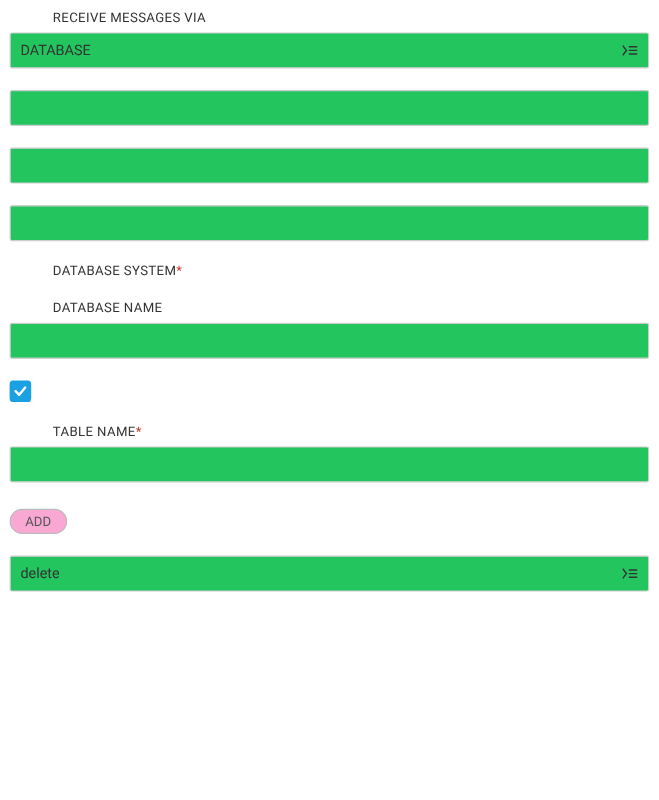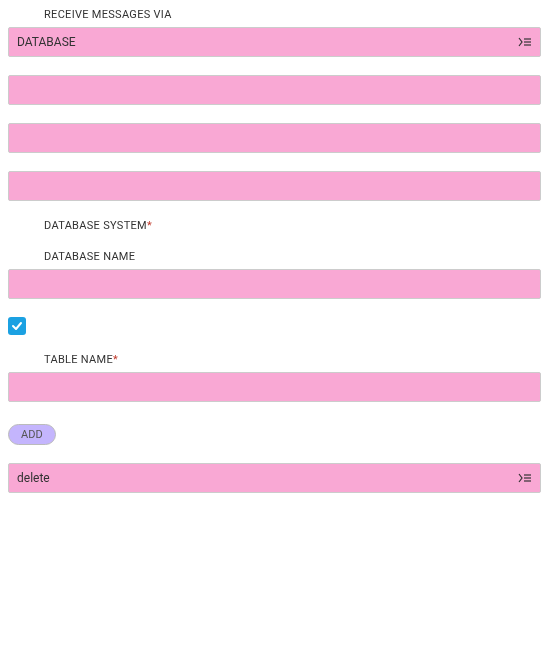--- a/index.html
+++ b/index.html
@@ -22,21 +22,21 @@
 }
 .req { color: #c0392b; }
 .input, .select {
   width: 100%;
   height: 30px;
   border: 1px solid #ccc;
   border-radius: 2px;
   padding: 0 8px;
   font-size: 12px;
   font-family: inherit;
-  background: #f9a8d4;
+  background: #22c55e;
   position: relative;
 }
 .select {
   display: flex;
   align-items: center;
   justify-content: space-between;
   cursor: pointer;
 }
 .select-value { color: #333; }
 .select-icon {
@@ -57,21 +57,21 @@
   cursor: pointer;
 }
 .checkbox svg { display: block; }
 .add-btn {
   display: inline-block;
   border: 1px solid #bbb;
   border-radius: 12px;
   padding: 3px 12px;
   font-size: 11px;
   color: #555;
-  background: #c4b5fd;
+  background: #f9a8d4;
   cursor: pointer;
   margin-top: 4px;
 }
 </style>
 </head>
 <body>
 
 <div class="field">
   <div class="label">RECEIVE MESSAGES VIA</div>
   <div class="select">

